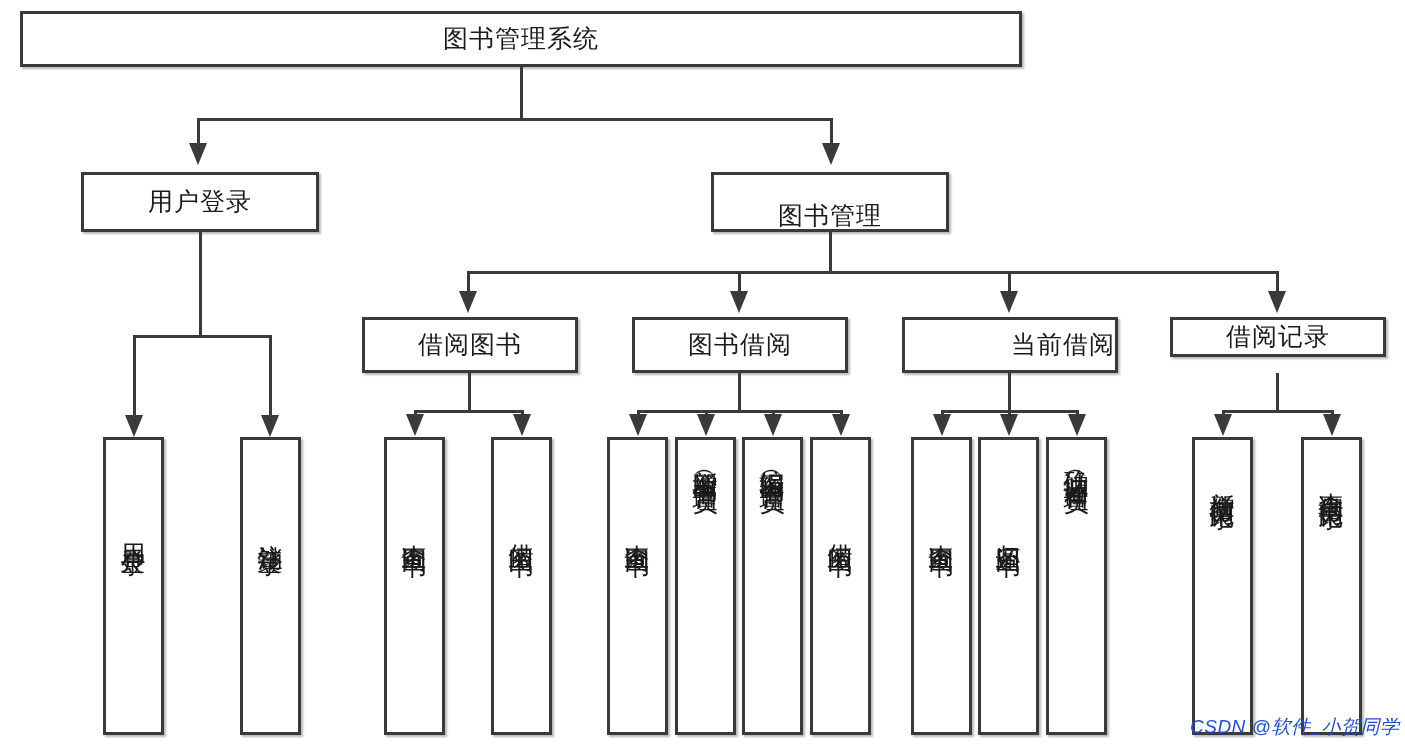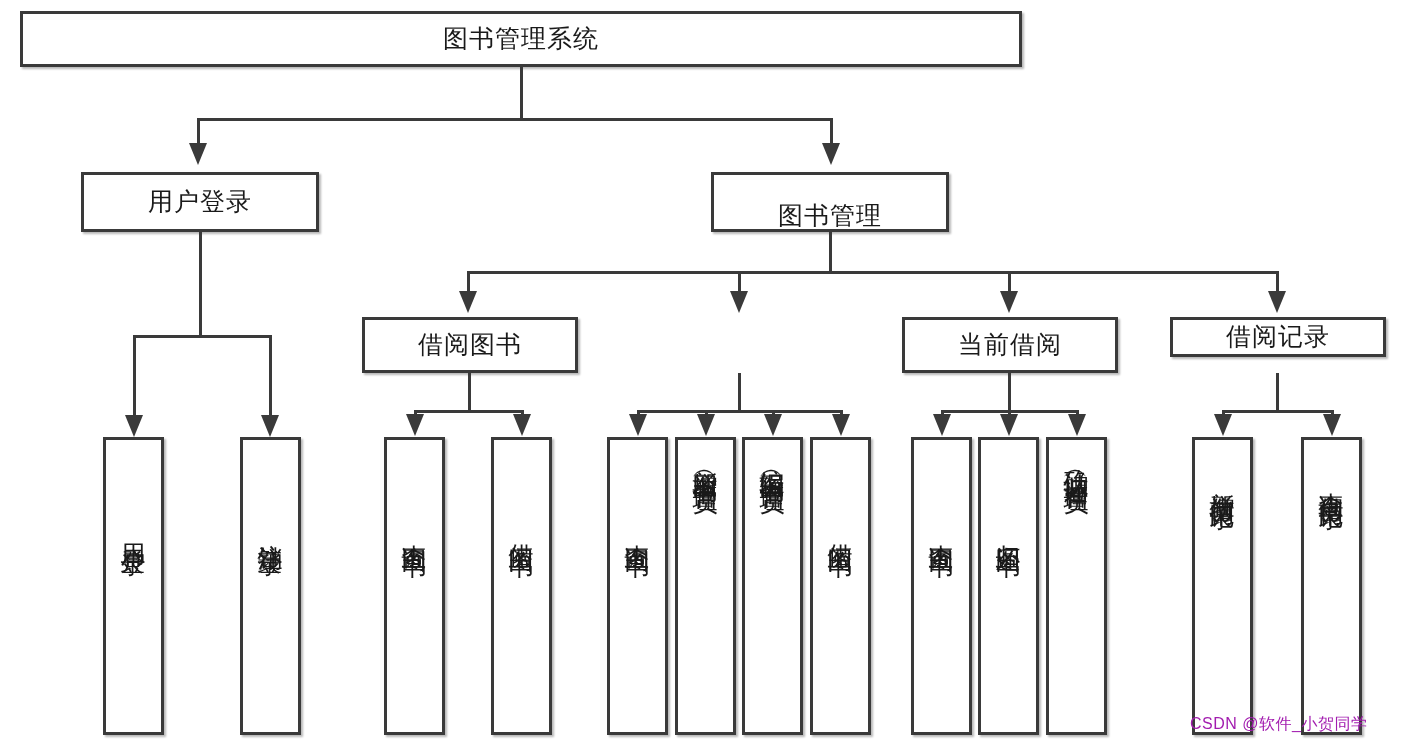--- a/index.html
+++ b/index.html
@@ -69,24 +69,25 @@
     position: absolute;
     width: 0;
     height: 0;
     border-left: 9px solid transparent;
     border-right: 9px solid transparent;
     border-top: 22px solid #3a3a3a;
   }
   
   #watermark {
     position: absolute;
-    color: #a21caf;
-    font-size: 16px;
+    color: #1d4ed8;
+    font-size: 19px;
     white-space: nowrap;
     letter-spacing: 0.5px;
+    font-style: italic;
   }
 </style>
 </head>
 <body>
 
 <div id="canvas">
 
   <div class="node" style="left:20px; top:11px; width:1002px; height:56px;">
     <span class="label">图书管理系统</span>
   </div>
@@ -120,21 +121,24 @@
   <div class="ln v" style="left:1008px; top:271px; height:20px;"></div>
   <div class="ln v" style="left:1276px; top:271px; height:20px;"></div>
   <div class="arrow" style="left:459px; top:291px;"></div>
   <div class="arrow" style="left:730px; top:291px;"></div>
   <div class="arrow" style="left:1000px; top:291px;"></div>
   <div class="arrow" style="left:1268px; top:291px;"></div>
 
   <div class="node" style="left:362px; top:317px; width:216px; height:56px;">
     <span class="label">借阅图书</span>
   </div>
-  <div class="node" style="left:902px; top:317px; width:216px; height:56px;">
+  <div class="node" style="left:632px; top:317px; width:216px; height:56px;">
+    <span class="label">图书借阅</span>
+  </div>
+  <div class="node" style="left:902px; top:317px; width:216px; height:56px;justify-content:flex-end;">
     <span class="label">当前借阅</span>
   </div>
   <div class="node" style="left:1170px; top:317px; width:216px; height:40px;">
     <span class="label">借阅记录</span>
   </div>
 
   <div class="ln v" style="left:468px; top:373px; height:37px;"></div>
   <div class="ln h" style="left:414px; top:410px; width:110px;"></div>
   <div class="ln v" style="left:414px; top:410px; height:8px;"></div>
   <div class="ln v" style="left:521px; top:410px; height:8px;"></div>

